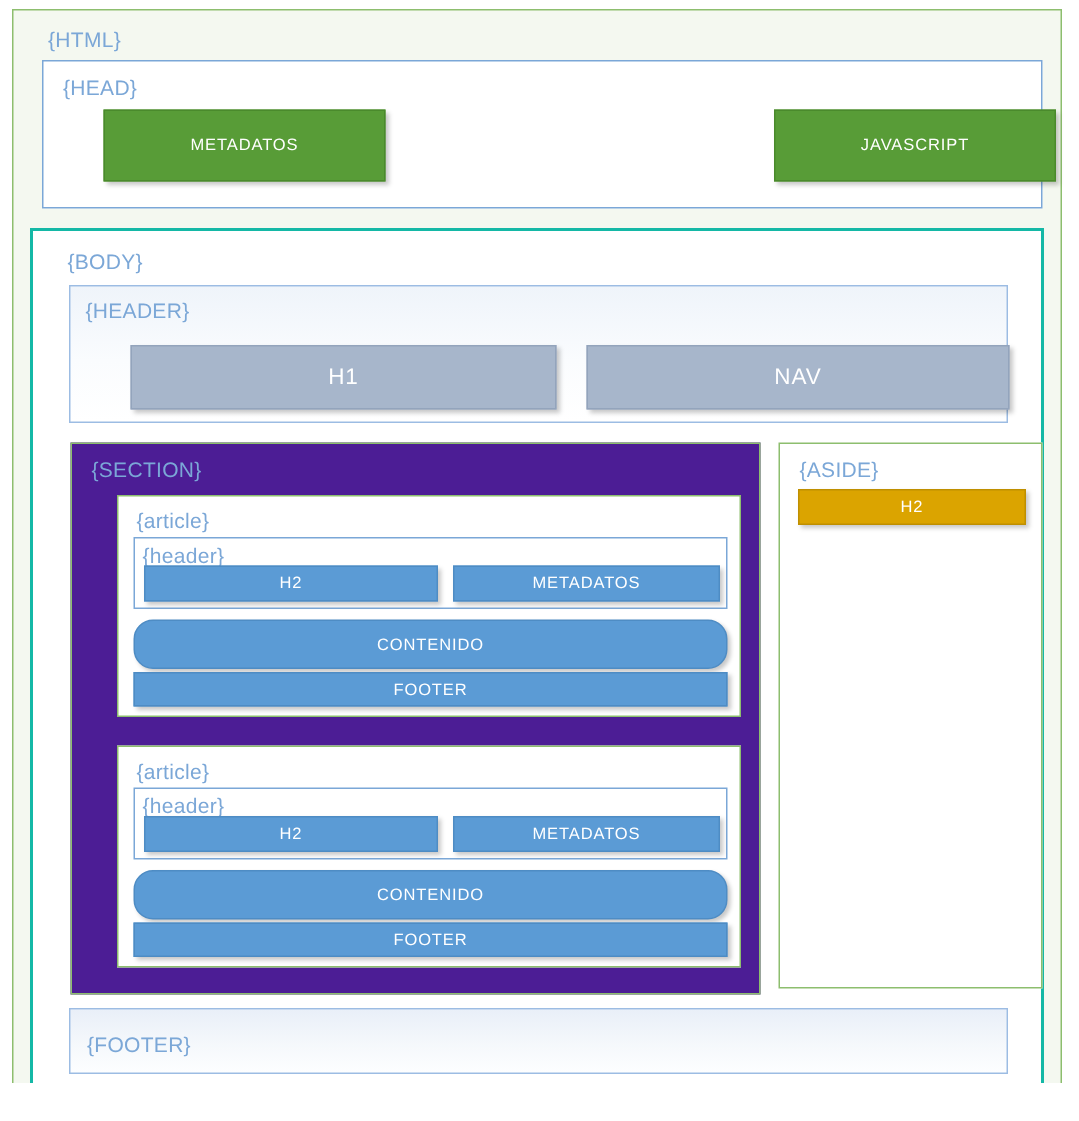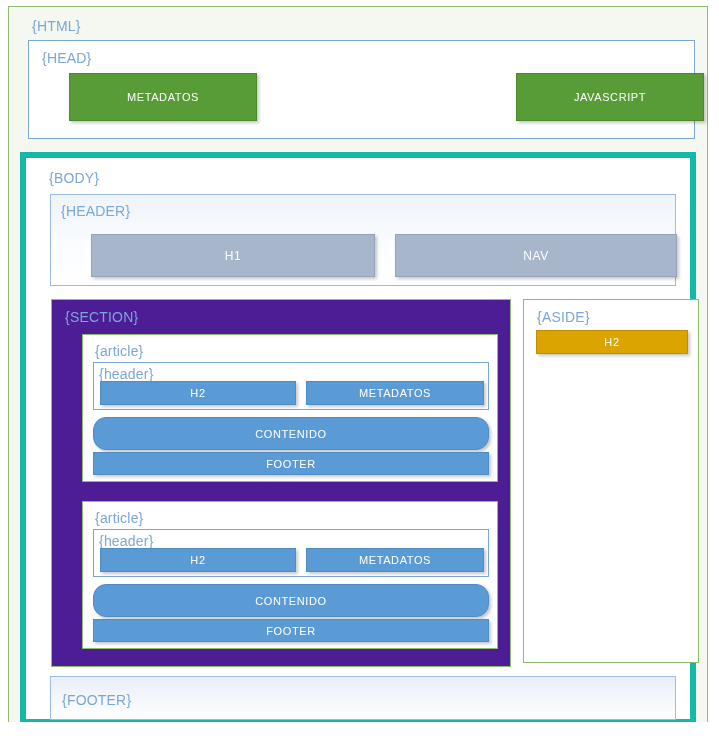--- a/index.html
+++ b/index.html
@@ -69,21 +69,21 @@
     height: 48px;
   }
 
   
   .body-box {
     position: absolute;
     left: 11px;
     top: 145px;
     width: 676px;
     height: 573px;
-    border: 6px solid #14b8a6;
+    border: 2px solid #14b8a6;
     background: #ffffff;
     box-sizing: border-box;
   }
   .body-box > .label {
     position: absolute;
     left: 23px;
     top: 13px;
   }
 
   
@@ -200,21 +200,21 @@
     box-sizing: border-box;
     box-shadow: 2px 2px 3px rgba(0,0,0,0.22);
   }
   .chip-green {
     background: #589C37;
     border: 1px solid #4A8A2C;
   }
   .chip-gray {
     background: #A7B6CB;
     border: 1px solid #93A4BC;
-    font-size: 12px;
+    font-size: 15px;
   }
   .chip-blue {
     background: #5B9BD5;
     border: 1px solid #4E8CC4;
   }
   .chip-orange {
     background: #DBA400;
     border: 1px solid #BF8F00;
   }
 

